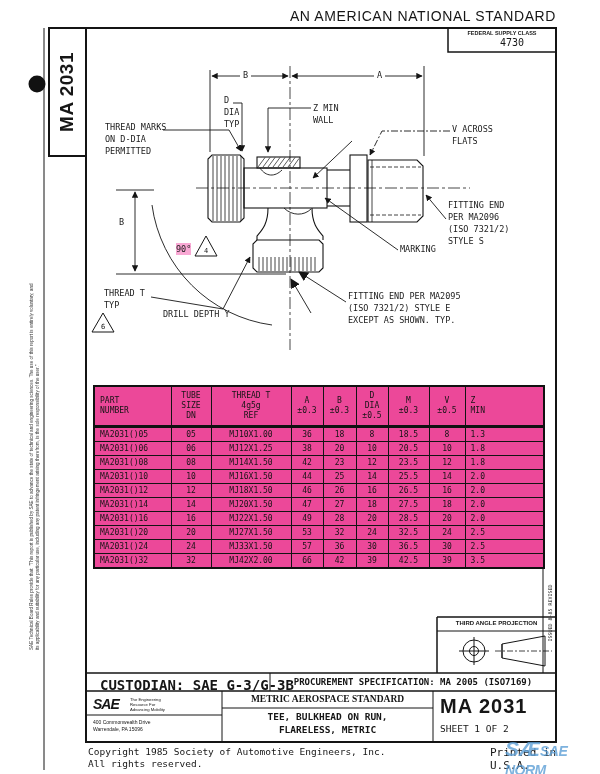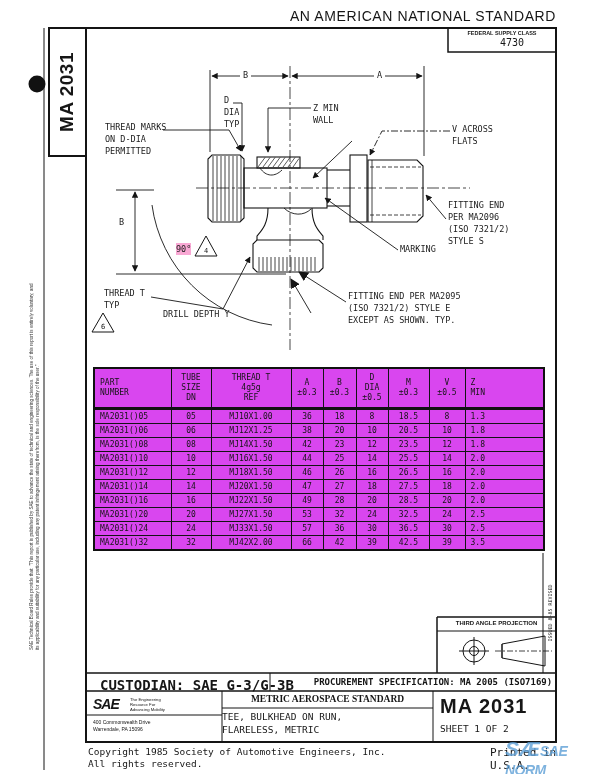--- a/index.html
+++ b/index.html
@@ -6,22 +6,22 @@
   #sheet{position:relative;width:600px;height:774px;background:#fff;overflow:hidden;
          font-family:"Liberation Sans",sans-serif;color:#161616;}
   .abs{position:absolute;}
   .mono{font-family:"DejaVu Sans Mono",monospace;}
   .pre{white-space:pre-line;}
   .lbl{font-size:8.5px;line-height:12px;color:#1b1b1b;letter-spacing:0;}
   .dim{font-size:8.5px;background:#fff;padding:0 3px;color:#1b1b1b;}
   svg{position:absolute;left:0;top:0;z-index:1;}
   .txt{z-index:2;}
   
-  #spec-table{position:absolute;left:93px;top:367px;width:450px;border-collapse:collapse;
-      z-index:2;table-layout:fixed;background:#d946ef;}
+  #spec-table{position:absolute;left:93px;top:385px;width:450px;border-collapse:collapse;
+      z-index:2;table-layout:fixed;background:#ec4899;}
   #spec-table th,#spec-table td{border:1px solid #141414;color:#141414;
       font-family:"DejaVu Sans Mono",monospace;font-weight:normal;}
   #spec-table th{font-size:8px;line-height:10px;height:36px;vertical-align:middle;
       text-align:center;border-bottom:3px solid #111;padding:1px 1px;}
   #spec-table td{font-size:8px;height:13px;padding:0 2px;text-align:center;line-height:12px;}
   #spec-table{border:2px solid #111;}
   #spec-table th.hl,#spec-table td.cell-left,#spec-table td.cell-z{text-align:left;padding-left:5px;}
   .rot{transform-origin:center;white-space:nowrap;}
   .wm{color:#5d9fd6;opacity:.8;z-index:3;font-weight:bold;font-style:italic;}
 </style>
@@ -351,31 +351,31 @@
           <td>42.5</td>
           <td>39</td>
           <td class="cell-z">3.5</td>
         </tr>
       </tbody>
   </table>
 
   <div class="abs txt" style="left:437px;top:620px;width:119px;text-align:center;font-size:6px;font-weight:bold;">THIRD ANGLE PROJECTION</div>
 
   <div class="abs txt mono" style="left:100px;top:677px;font-size:14px;font-weight:bold;">CUSTODIAN:  SAE G-3/G-3B</div>
-  <div class="abs txt mono" style="left:272px;top:677px;width:282px;text-align:center;font-size:9px;font-weight:bold;padding-left:20px;">PROCUREMENT SPECIFICATION:  MA 2005 (ISO7169)</div>
+  <div class="abs txt mono" style="left:272px;top:677px;width:282px;text-align:center;font-size:9px;font-weight:bold;">PROCUREMENT SPECIFICATION:  MA 2005 (ISO7169)</div>
 
   <div class="abs txt" style="left:93px;top:696px;font-size:14px;font-weight:bold;font-style:italic;letter-spacing:-1px;">SAE</div>
   <div class="abs txt pre" style="left:130px;top:697px;font-size:4.2px;line-height:5px;">The Engineering
 Resource For
 Advancing Mobility</div>
   <div class="abs txt pre" style="left:93px;top:719px;font-size:5px;line-height:7px;">400 Commonwealth Drive
 Warrendale, PA  15096</div>
 
   <div class="abs txt" style="left:222px;top:694px;width:211px;text-align:center;font-size:9.5px;font-weight:bold;font-family:Liberation Serif, serif;">METRIC AEROSPACE STANDARD</div>
-  <div class="abs txt mono pre" style="left:222px;top:711px;width:211px;text-align:left;font-size:9.5px;font-weight:normal;line-height:12.5px;">TEE, BULKHEAD ON RUN,
+  <div class="abs txt mono pre" style="left:222px;top:711px;width:211px;text-align:center;font-size:9.5px;font-weight:bold;line-height:12.5px;">TEE, BULKHEAD ON RUN,
 FLARELESS, METRIC</div>
   <div class="abs txt" style="left:440px;top:695px;font-size:20px;font-weight:bold;letter-spacing:1px;">MA 2031</div>
   <div class="abs txt mono" style="left:440px;top:723px;font-size:9.5px;">SHEET 1 OF 2</div>
 
   <div class="abs txt mono pre" style="left:88px;top:746px;font-size:9.5px;line-height:12px;">Copyright 1985 Society of Automotive Engineers, Inc.
 All rights reserved.</div>
   <div class="abs txt mono" style="left:490px;top:746px;font-size:11px;">Printed in U.S.A.</div>
 
   <div class="abs wm" style="left:505px;top:737px;">
     <span style="font-size:21px;">SÆ</span><span style="font-size:14px;letter-spacing:-.5px;">SAE NORM</span>

